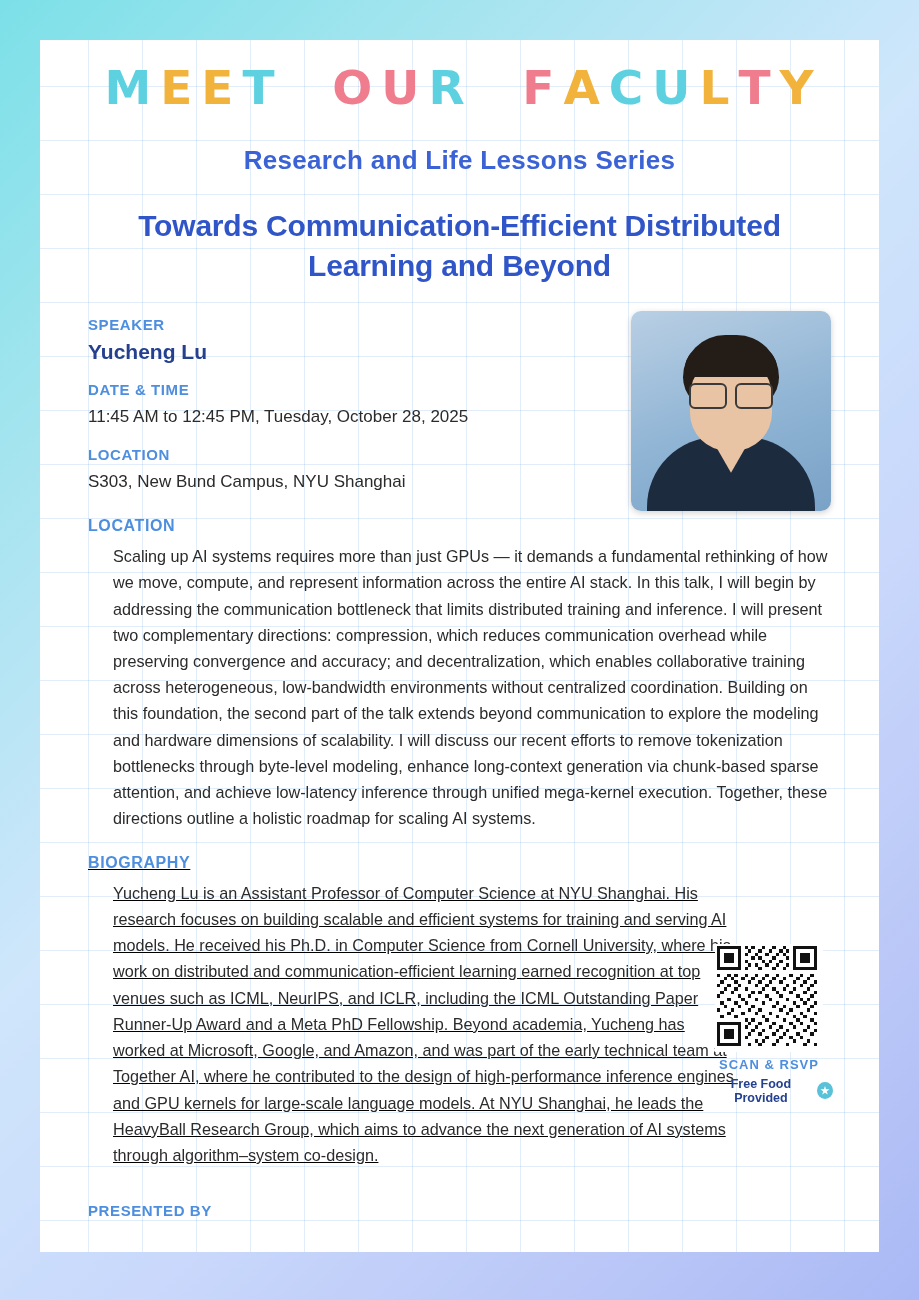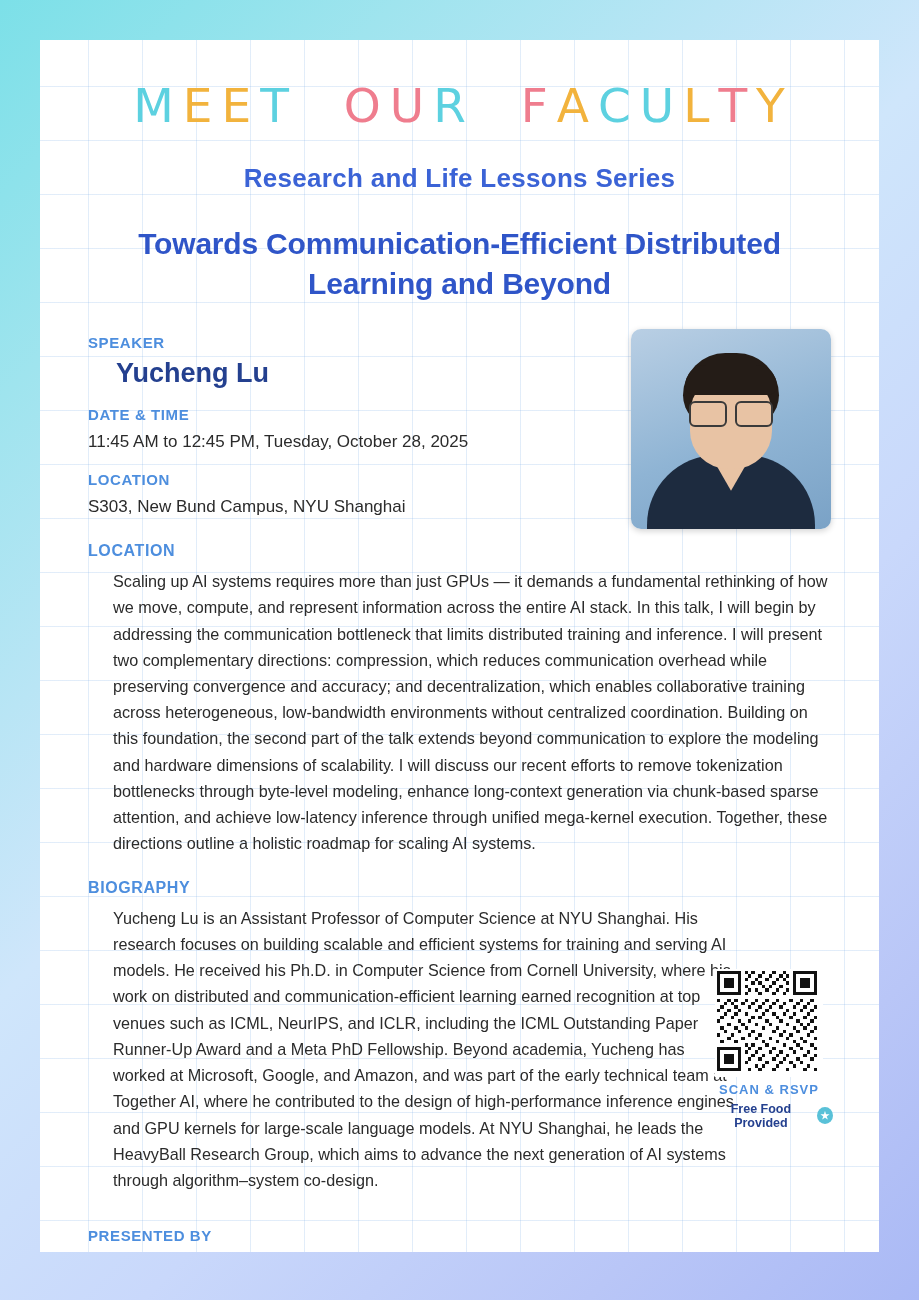--- a/index.html
+++ b/index.html
@@ -23,23 +23,23 @@
     background-image:
       linear-gradient(to right, rgba(150,190,235,0.28) 1px, transparent 1px),
       linear-gradient(to bottom, rgba(150,190,235,0.28) 1px, transparent 1px);
     background-size: 54px 54px;
     background-position: -6px -8px;
     overflow: hidden;
   }
   
   .title-main {
     text-align: center;
-    margin-top: 42px;
+    margin-top: 24px;
     font-size: 47px;
-    font-weight: normal;
+    font-weight: bold;
     letter-spacing: 1px;
     font-family: "DejaVu Sans", sans-serif;
     line-height: 1;
   }
   .title-main span { display: inline-block; }
   .title-main .w { margin: 0 4px; }
   .subtitle {
     text-align: center;
     margin-top: 34px;
     font-size: 26px;
@@ -70,23 +70,22 @@
     margin-bottom: 7px;
   }
   .value {
     color: #2b2b2b;
     font-size: 17px;
     line-height: 1.45;
   }
   .speaker-name {
     color: #24408f;
     font-weight: bold;
-    font-size: 27px;
+    font-size: 21px;
     margin-bottom: 8px;
-    padding-left: 28px;
   }
   .block { margin-bottom: 17px; }
   .headshot {
     position: absolute;
     right: 0;
     top: -5px;
     width: 200px;
     height: 200px;
     border-radius: 10px;
     overflow: hidden;
@@ -155,21 +154,21 @@
     letter-spacing: 0.6px;
     margin: 22px 0 8px;
   }
   .para {
     color: #2b2b2b;
     font-size: 16.2px;
     line-height: 1.62;
     text-align: left;
     padding-left: 25px;
   }
-  .bio-wrap { position: relative; }
+  .bio-wrap { position: relative; text-decoration: underline; }
   .bio-text { width: 622px; }
   
   .qr-area {
     position: absolute;
     right: -2px;
     top: 90px;
     width: 128px;
     text-align: center;
   }
   .qr {

